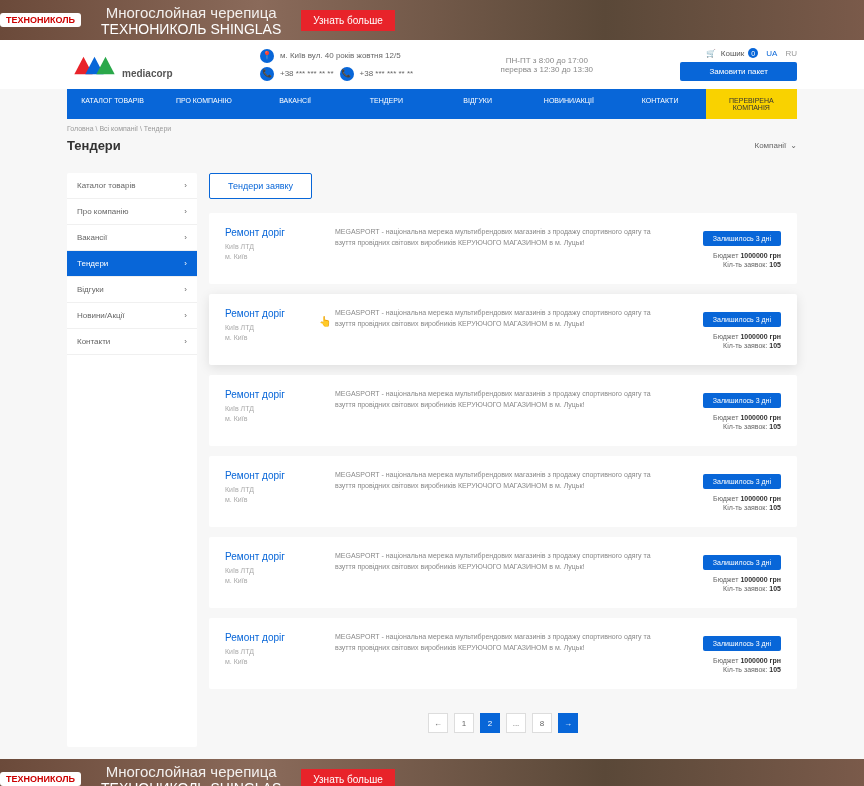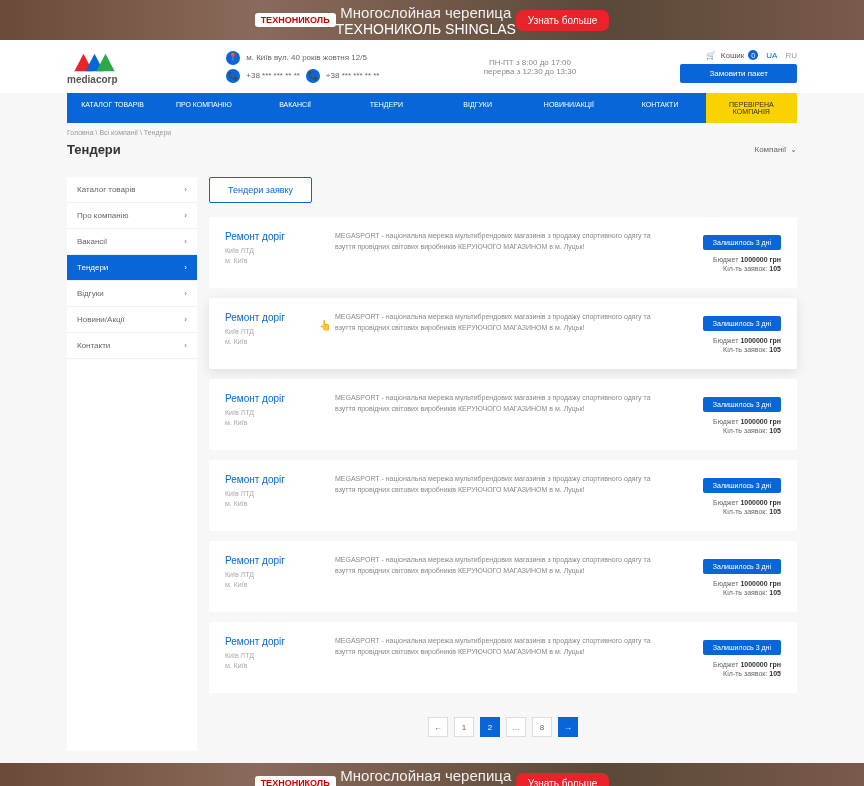--- a/index.html
+++ b/index.html
@@ -1,25 +1,25 @@
 <!DOCTYPE html>
 <html><head>
 <meta charset="utf-8">
 <style>
 *{margin:0;padding:0;box-sizing:border-box;font-family:Arial,sans-serif}
 body{background:#f7f7f7}
-.banner{height:40px;background:linear-gradient(90deg,#6b4a3a 0%,#8a6a5a 30%,#5a4838 70%,#7a5a4a 100%);display:flex;align-items:center;justify-content:center;position:relative}
+.banner{height:40px;background:linear-gradient(90deg,#6b4a3a 0%,#8a6a5a 30%,#5a4838 70%,#7a5a4a 100%);display:flex;align-items:center;justify-content:flex-start;gap:20px;position:relative}
 .banner-logo{background:#fff;padding:2px 6px;border-radius:3px;font-size:9px;font-weight:bold;color:#c00}
 .banner-text{color:#fff;font-size:14px;text-align:center}
 .banner-text-sub{font-size:15px;opacity:.9}
-.banner-btn{background:#e8232a;color:#fff;padding:5px 12px;border-radius:7px;font-size:10px;border:none}
+.banner-btn{background:#e8232a;color:#fff;padding:5px 12px;border-radius:0;font-size:10px;border:none}
 .header{background:#fff;padding:8px 0}
 .container{max-width:730px;margin:0 auto}
 .header-row{display:flex;align-items:center;justify-content:space-between}
-.logo-block{display:flex;flex-direction:column;align-items:flex-start}
+.logo-block{display:flex;align-items:flex-end}
 .logo-svg{width:55px;height:28px}
 .logo-text{font-size:10px;color:#555;font-weight:bold;margin-top:-2px}
 .info-block{display:flex;flex-direction:column;gap:4px;font-size:8px;color:#666}
 .info-row{display:flex;align-items:center;gap:6px}
 .icon-circ{width:14px;height:14px;border-radius:50%;background:#0866d8;color:#fff;display:flex;align-items:center;justify-content:center;font-size:8px}
 .hours{font-size:8px;color:#888;text-align:center}
 .right-block{display:flex;flex-direction:column;align-items:flex-end;gap:4px}
 .lang-row{display:flex;gap:8px;align-items:center;font-size:8px}
 .lang-row a{color:#999}
 .lang-row .active{color:#0866d8}

